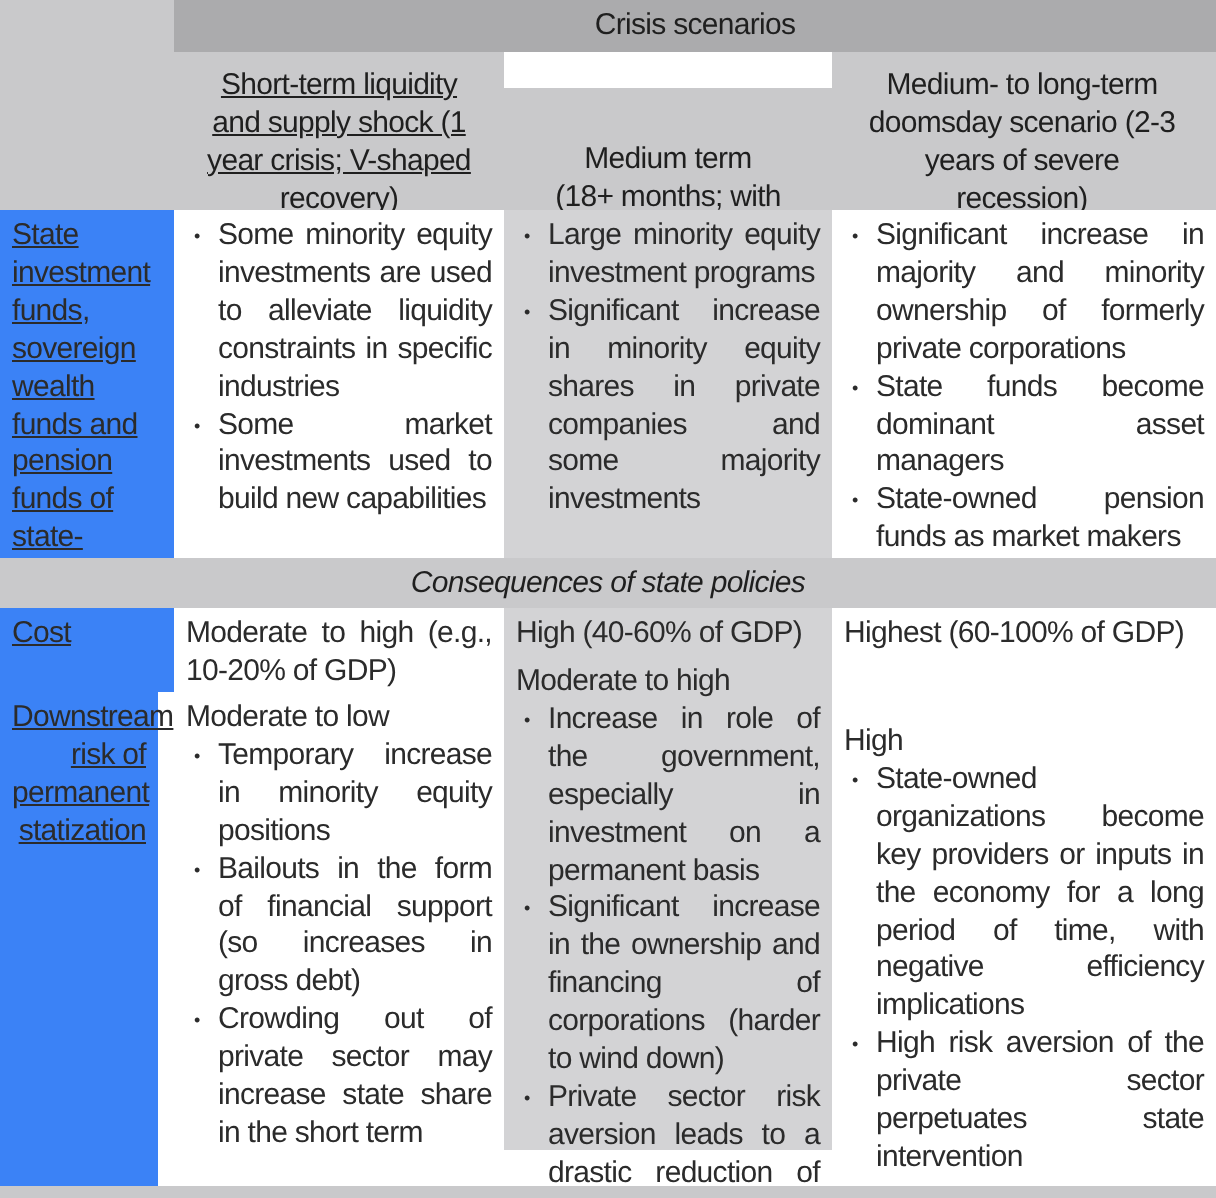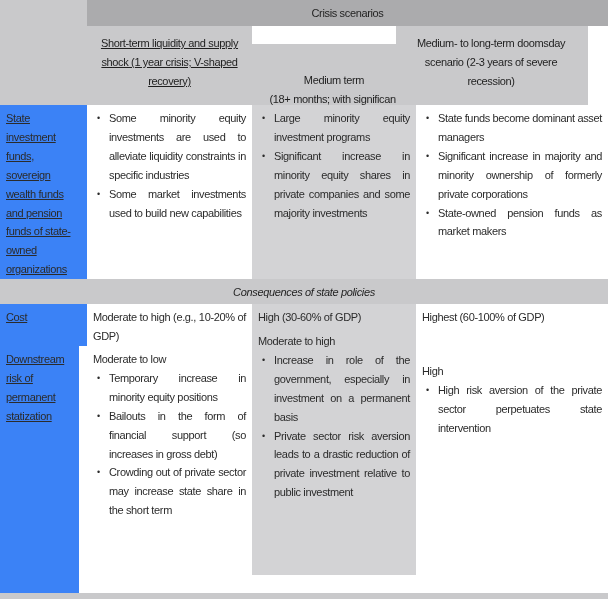--- a/index.html
+++ b/index.html
@@ -1,19 +1,19 @@
 <!DOCTYPE html>
 <html><head>
 <meta charset="utf-8">
 <style>
   html, body { margin: 0; padding: 0; background: #ffffff; }
   body { width: 608px; height: 599px; overflow: hidden; position: relative;
          font-family: "Liberation Sans", sans-serif; color: #2b2b2b; }
   .tbl { position: absolute; left: 0; top: 0; width: 608px; height: 599px; }
-  .cell { position: absolute; box-sizing: border-box; font-size: 11px; line-height: 18.9px; letter-spacing: -0.35px; }
+  .cell { position: absolute; box-sizing: border-box; font-size: 15px; line-height: 18.9px; letter-spacing: -0.35px; }
   .hdr-band { background: #ababad; text-align: center; color: #1f1f1f; padding-top: 4px; }
   .sub { background: #c9c9cb; text-align: center; color: #1f1f1f; padding: 8px 10px 0 10px; }
   .corner { background: #c9c9cb; }
   .label { background: #3b82f6; padding: 4px 6px 0 6px; text-decoration: underline; }
   .white { background: #ffffff; }
   .gray { background: #d3d3d5; }
   .body { padding: 4px 6px 0 6px; text-align: justify; }
   .section { background: #c9c9cb; font-style: italic; color: #1f1f1f; padding: 4px 6px 0 6px; text-align: center; }
   ul { list-style: none; margin: 0; padding: 0; }
   li { position: relative; padding-left: 16px; text-align: justify; }
@@ -31,83 +31,85 @@
     <span>Crisis scenarios</span>
   </div>
 
   <div class="cell sub" style="left:87px;top:26px;width:165px;height:79px;text-decoration:underline;">
     <span>Short-term liquidity and supply shock (1 year crisis; V-shaped recovery)</span>
   </div>
   <div class="cell sub" style="left:252px;top:44px;width:164px;height:79px;white-space:pre-line;">
     <span>Medium term
 (18+ months; with significant changes in work patterns and social life)</span>
   </div>
-  <div class="cell sub" style="left:396px;top:26px;width:192px;height:79px;padding-left:14px;padding-right:16px;">
+  <div class="cell sub" style="left:416px;top:26px;width:192px;height:79px;padding-left:14px;padding-right:16px;">
     <span>Medium- to long-term doomsday scenario (2-3 years of severe recession)</span>
   </div>
 
   <div class="cell label" style="left:0;top:105px;width:87px;height:174px;">
     <span>State investment funds, sovereign wealth funds and pension funds of state-owned organizations</span>
   </div>
   <div class="cell white body" style="left:87px;top:105px;width:165px;height:174px;">
     <ul>
       <li>Some minority equity investments are used to alleviate liquidity constraints in specific industries</li>
       <li>Some market investments used to build new capabilities</li>
     </ul>
   </div>
   <div class="cell gray body" style="left:252px;top:105px;width:164px;height:174px;">
     <ul>
       <li>Large minority equity investment programs</li>
       <li>Significant increase in minority equity shares in private companies and some majority investments</li>
     </ul>
   </div>
   <div class="cell white body" style="left:416px;top:105px;width:192px;height:174px;">
     <ul>
+      <li>Significant increase in majority and minority ownership of formerly private corporations</li>
       <li>State funds become dominant asset managers</li>
-      <li>Significant increase in majority and minority ownership of formerly private corporations</li>
       <li>State-owned pension funds as market makers</li>
     </ul>
   </div>
 
   <div class="cell section" style="left:0;top:279px;width:608px;height:25px;">
     <span>Consequences of state policies</span>
   </div>
 
   <div class="cell label" style="left:0;top:304px;width:87px;height:42px;">
     <span>Cost</span>
   </div>
   <div class="cell white body" style="left:87px;top:304px;width:165px;height:42px;">
     <span>Moderate to high (e.g., 10-20% of GDP)</span>
   </div>
   <div class="cell gray body" style="left:252px;top:304px;width:164px;height:42px;">
-    <span>High (30-60% of GDP)</span>
+    <span>High (40-60% of GDP)</span>
   </div>
   <div class="cell white body" style="left:416px;top:304px;width:212px;height:42px;">
     <span>Highest (60-100% of GDP)</span>
   </div>
 
-  <div class="cell label" style="left:0;top:346px;width:79px;height:247px;">
+  <div class="cell label" style="left:0;top:346px;width:79px;height:247px;text-align:right;">
     <span>Downstream risk of permanent statization</span>
   </div>
   <div class="cell white body" style="left:87px;top:346px;width:165px;height:247px;">
     <div>Moderate to low</div>
     <ul>
       <li>Temporary increase in minority equity positions</li>
       <li>Bailouts in the form of financial support (so increases in gross debt)</li>
       <li>Crowding out of private sector may increase state share in the short term</li>
     </ul>
   </div>
   <div class="cell gray body" style="left:252px;top:328px;width:164px;height:247px;">
     <div>Moderate to high</div>
     <ul>
       <li>Increase in role of the government, especially in investment on a permanent basis</li>
+      <li>Significant increase in the ownership and financing of corporations (harder to wind down)</li>
       <li>Private sector risk aversion leads to a drastic reduction of private investment relative to public investment</li>
     </ul>
   </div>
   <div class="cell white body" style="left:416px;top:346px;width:192px;height:247px;margin-top:12px;">
     <div>High</div>
     <ul>
+      <li>State-owned organizations become key providers or inputs in the economy for a long period of time, with negative efficiency implications</li>
       <li>High risk aversion of the private sector perpetuates state intervention</li>
     </ul>
   </div>
 
   <div class="bottom-strip"></div>
 </div>
 
 </body></html>

